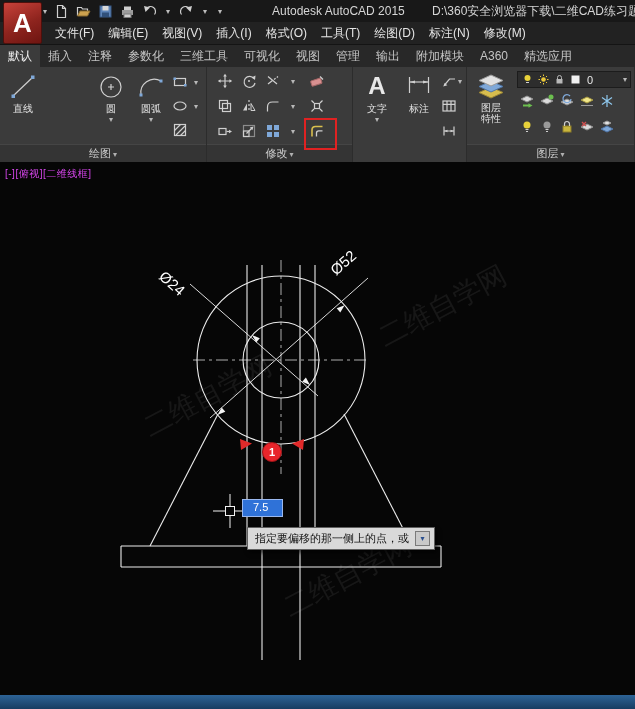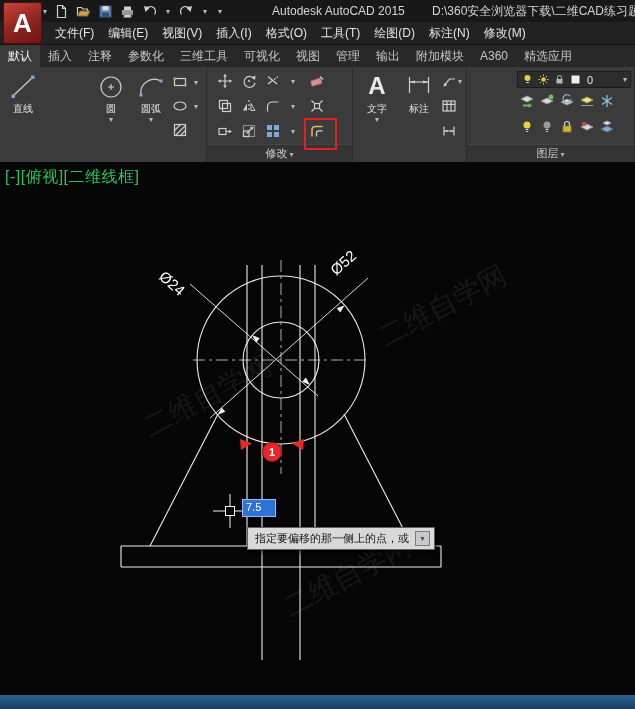--- a/index.html
+++ b/index.html
@@ -39,22 +39,22 @@
   .si{position:absolute;width:20px;height:20px;display:flex;align-items:center;justify-content:center}
   .sicaret{position:absolute;width:12px;height:20px;color:#b8b8b8;font-size:8px;display:flex;align-items:center;justify-content:center}
   #redbox{position:absolute;left:97px;top:51px;width:29px;height:28px;border:2px solid #e02222;z-index:3}
   #layercombo{position:absolute;left:50px;top:4px;width:114px;height:17px;background:#2d2d2d;border:1px solid #1c1c1c;display:flex;align-items:center;gap:3px;padding:0 3px;box-sizing:border-box}
   #layercombo .val{font-size:11px;color:#e8e8e8;flex:1;padding-left:2px}
   #layercombo .ccaret{color:#b8b8b8;font-size:8px}
   .li{width:13px;height:13px;display:flex;align-items:center;justify-content:center}
 
   
   #canvas{position:absolute;left:0;top:162px;width:635px;height:533px;background:#060606}
-  #vplabel{position:absolute;left:5px;top:5px;font-size:16px;color:#22c55e;letter-spacing:.5px}
-  #dyninput{position:absolute;left:242px;top:337px;width:29px;height:16px;background:#2f72d8;border:1px solid #9ab8ee;color:#fff;font-size:11px;line-height:15px;padding-left:3px}
+  #vplabel{position:absolute;left:5px;top:5px;font-size:10px;color:#d946ef;letter-spacing:.5px}
+  #dyninput{position:absolute;left:242px;top:337px;width:29px;height:16px;background:#2f72d8;border:1px solid #9ab8ee;color:#fff;font-size:11px;line-height:15px;padding-left:10px}
   #tooltip{position:absolute;left:247px;top:365px;height:21px;background:#d9d9d9;border:1px solid #606060;box-shadow:2px 3px 4px rgba(0,0,0,.6);display:flex;align-items:center;gap:6px;padding:0 4px 0 7px}
   #tooltip .ttext{font-size:11px;color:#101010;white-space:nowrap}
   #tooltip .tbox{width:13px;height:13px;background:#c9c9c9;border:1px solid #7a7a7a;color:#2a4f8f;font-size:8px;display:flex;align-items:center;justify-content:center}
   #bottomstrip{position:absolute;left:0;top:695px;width:635px;height:14px;background:linear-gradient(#2d6396,#173c61)}
 
   svg{display:block}
   .st{stroke:#cfcfcf;fill:none;stroke-width:1.2}
   .fl{fill:#cfcfcf;stroke:none}
   .w{stroke:#ececec;fill:none;stroke-width:1.1}
   .cl{stroke:#d8d8d8;fill:none;stroke-width:.8;stroke-dasharray:12 4 3 4}
@@ -192,20 +192,21 @@
             <ellipse class="st" cx="8" cy="8" rx="6" ry="4"></ellipse>
           </svg>
         </div>
       <div class="sicaret" style="left:190px;top:29px">▾</div>
       <div class="si" style="left:170px;top:53px">
           <svg width="16" height="16" viewBox="0 0 16 16">
             <rect class="st" x="2.5" y="2.5" width="11" height="11"></rect>
             <path class="st" stroke-width=".9" d="M2.5,8.5 L8.5,2.5 M4,13 L13,4 M8.5,13.5 L13.5,8.5"></path>
           </svg>
         </div>
+      <div class="plabel"><span>绘图</span><span class="pc">▾</span></div>
     </div>
 
     <div class="panel" style="left:207px;width:146px">
       <div class="si" style="left:8px;top:4px">
           <svg width="16" height="16" viewBox="0 0 16 16">
             <path class="st" d="M8,2.5 V13.5 M2.5,8 H13.5"></path>
             <polygon class="fl" points="8,0.8 6.2,3.6 9.8,3.6"></polygon>
             <polygon class="fl" points="8,15.2 6.2,12.4 9.8,12.4"></polygon>
             <polygon class="fl" points="0.8,8 3.6,6.2 3.6,9.8"></polygon>
             <polygon class="fl" points="15.2,8 12.4,6.2 12.4,9.8"></polygon>
@@ -332,20 +333,30 @@
       <div class="si" style="left:86px;top:54px">
           <svg width="16" height="16" viewBox="0 0 16 16">
             <path class="st" d="M3,3.5 V12.5 M13,3.5 V12.5 M3,8 H13"></path>
             <polygon class="fl" points="3,8 6.5,6.8 6.5,9.2"></polygon>
             <polygon class="fl" points="13,8 9.5,6.8 9.5,9.2"></polygon>
           </svg>
         </div>
     </div>
 
     <div class="panel" style="left:467px;width:168px">
+      <div class="bigbtn" style="left:2px;width:44px">
+        <div class="bicon">
+            <svg width="28" height="28" viewBox="0 0 28 28">
+              <path d="M14,15 L26,20.5 L14,26 L2,20.5 Z" fill="#d7bd4e" stroke="#9a8636"></path>
+              <path d="M14,9 L26,14.5 L14,20 L2,14.5 Z" fill="#7fa8d8" stroke="#4f76a8"></path>
+              <path d="M14,3 L26,8.5 L14,14 L2,8.5 Z" fill="#e2e2e2" stroke="#9a9a9a"></path>
+            </svg>
+          </div>
+        <div class="blabel2">图层特性</div>
+      </div>
       <div id="layercombo">
         <span class="li">
             <svg width="13" height="13" viewBox="0 0 13 13">
               <circle cx="6.5" cy="5" r="3" fill="#e8d23a"></circle>
               <path d="M5,9.5 h3" stroke="#cfcfcf" fill="none"></path>
             </svg>
           </span>
         <span class="li">
             <svg width="13" height="13" viewBox="0 0 13 13">
               <circle cx="6.5" cy="6.5" r="2.3" fill="#e8c63a"></circle>

